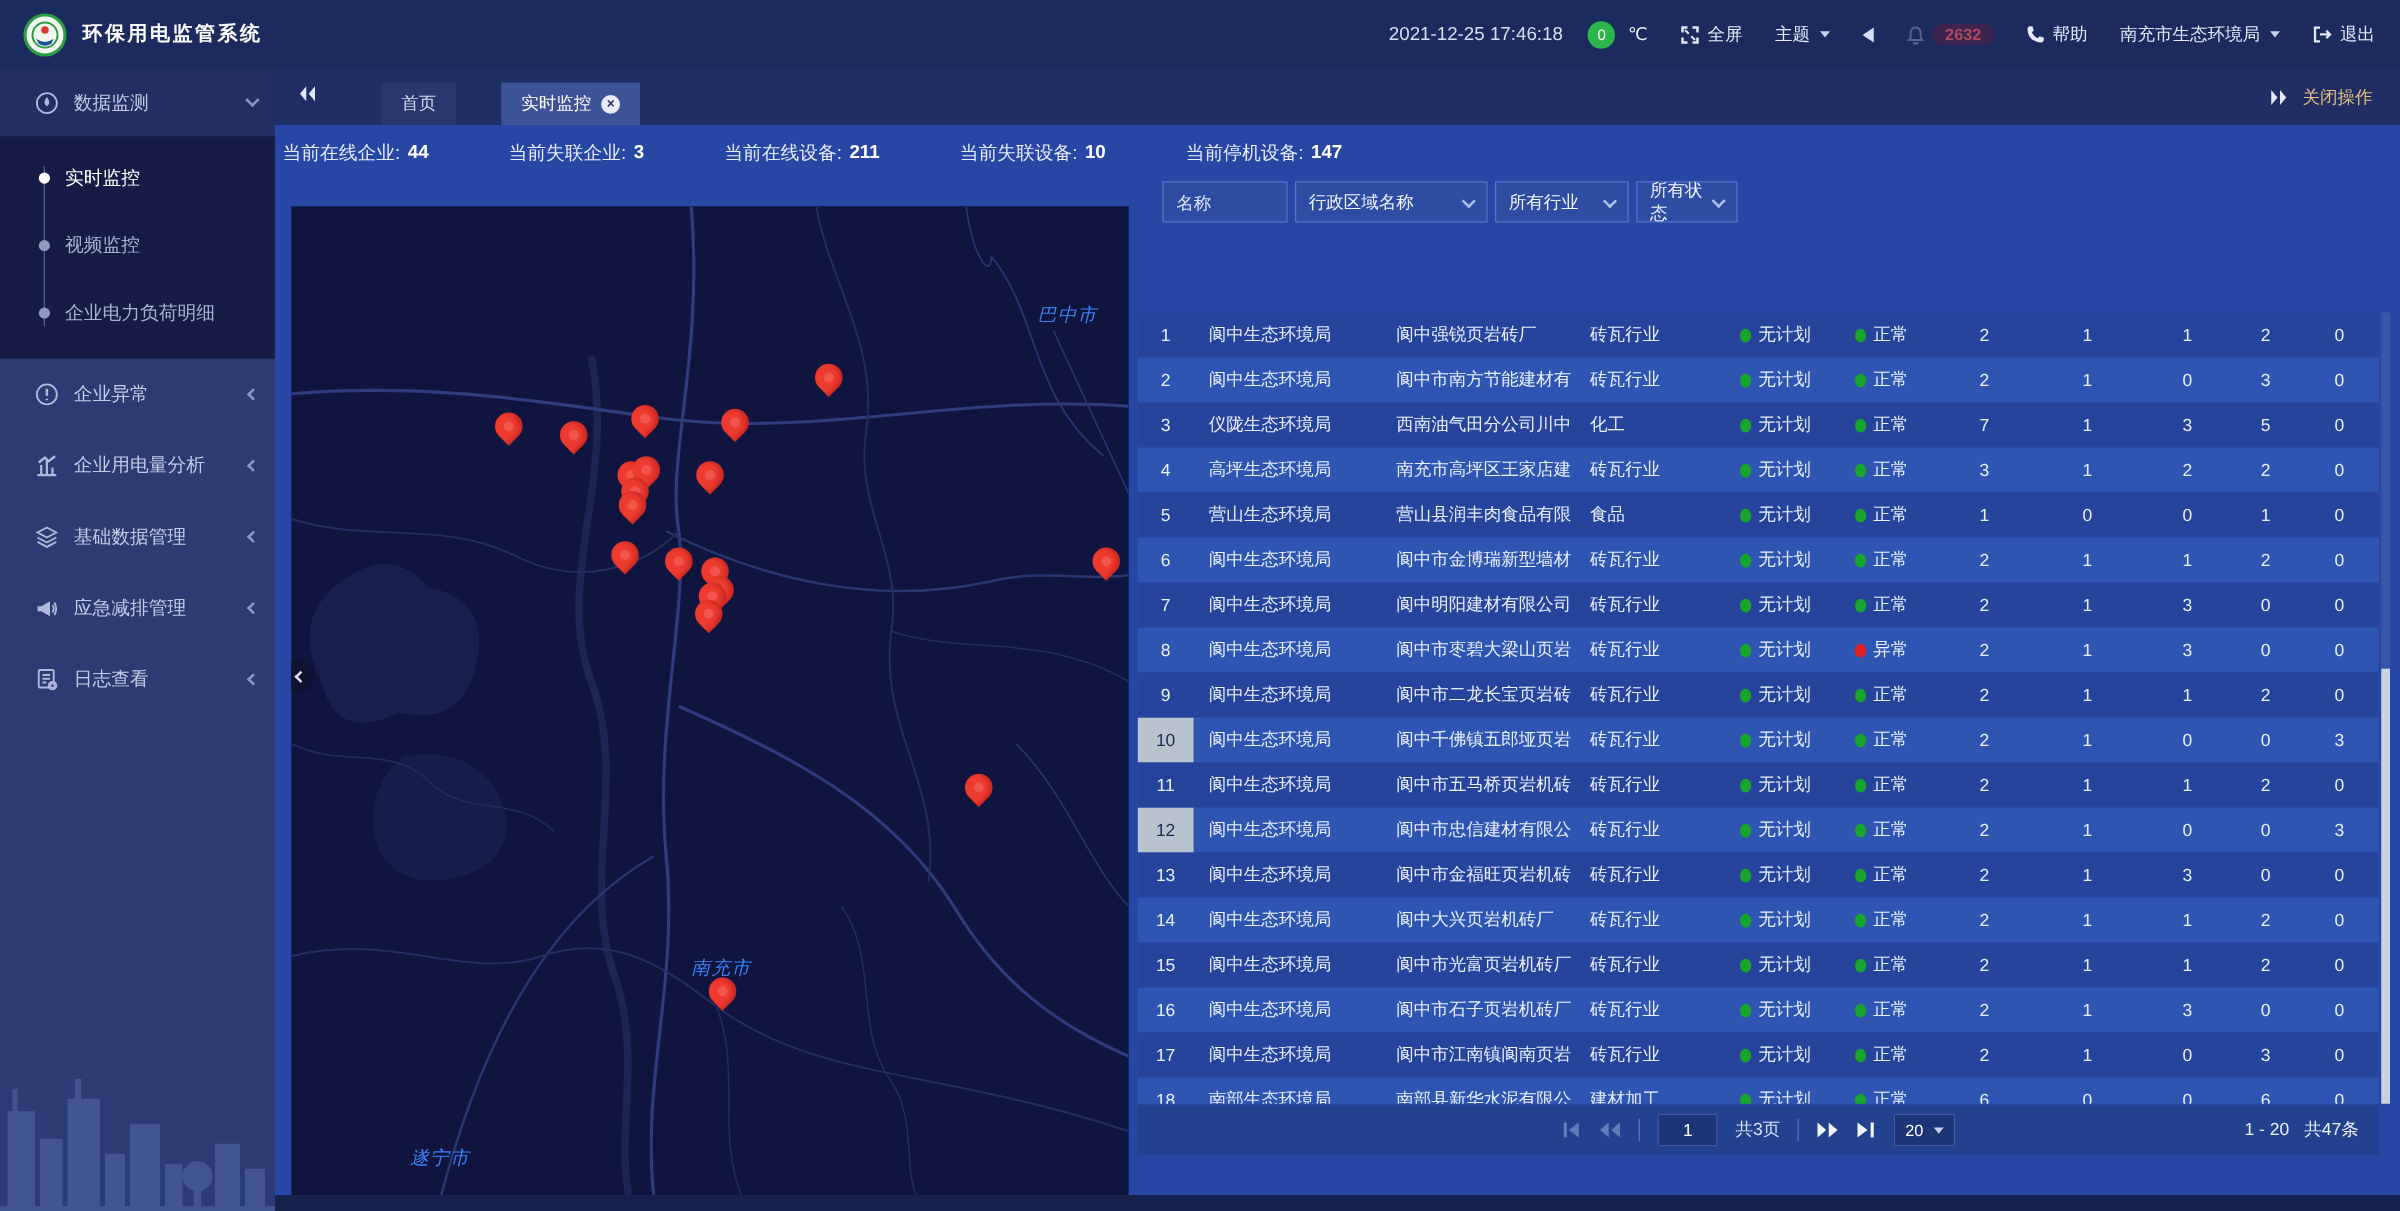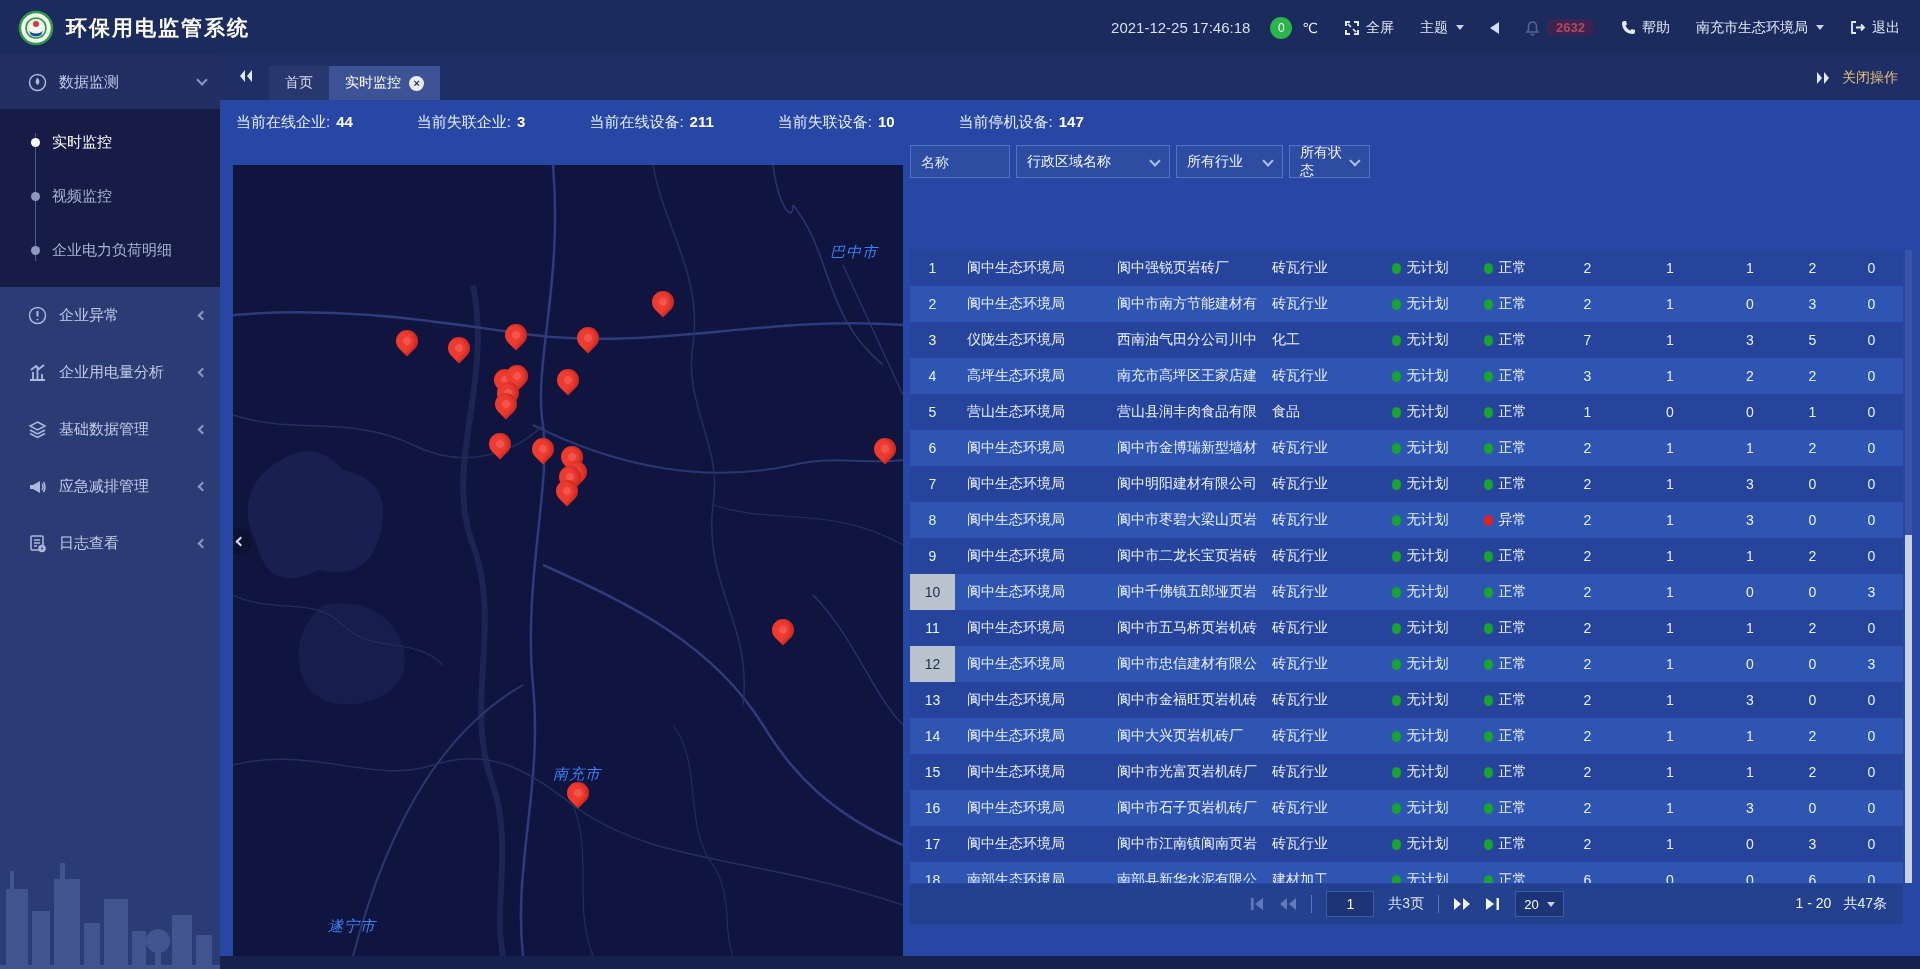--- a/index.html
+++ b/index.html
@@ -4,21 +4,21 @@
 <style>
   * { margin:0; padding:0; box-sizing:border-box; }
   html,body { width:1920px; height:969px; overflow:hidden; background:#16214E;
     font-family:"Liberation Sans","DejaVu Sans",sans-serif; }
   .stage { position:relative; width:1920px; height:969px; background:#16214E; }
 
   
   .topbar { position:absolute; left:0; top:0; width:1920px; height:55px; background:#1B2B5E;
     display:flex; align-items:center; padding:0 20px 0 18px; color:#E9EEFB; }
   .logo { width:36px; height:36px; margin-right:12px; flex:0 0 auto; }
-  .app-title { font-size:21px; font-weight:bold; letter-spacing:2px; color:#FFFFFF;text-align:center; }
+  .app-title { font-size:16px; font-weight:bold; letter-spacing:2px; color:#FFFFFF;text-align:center; }
   .top-right { margin-left:auto; display:flex; align-items:center; gap:26px; font-size:14px; }
   .dt { color:#D7DEF2; font-size:15px; }
   .temp-badge { width:22px; height:22px; border-radius:50%; background:#2BB54A; color:#fff;
     display:flex; align-items:center; justify-content:center; font-size:12px; margin-left:-6px; }
   .temp-unit { color:#E9EEFB; font-size:14px; margin-left:-16px; }
   .top-item { display:flex; align-items:center; gap:6px; cursor:pointer; color:#E3E9F8; white-space:nowrap; }
   .caret-down { width:0; height:0; border-left:4px solid transparent; border-right:4px solid transparent;
     border-top:5px solid #C8D2EC; display:inline-block; margin-left:2px; }
   .tri-left { width:0; height:0; border-top:6px solid transparent; border-bottom:6px solid transparent;
     border-right:9px solid #D5DDF2; display:inline-block; }
@@ -43,34 +43,34 @@
   .submenu-item { height:54px; display:flex; align-items:center; padding-left:52px; position:relative;
     font-size:15px; color:#A9B4D4; cursor:pointer; }
   .submenu-item .bullet { position:absolute; left:31px; width:9px; height:9px; border-radius:50%;
     background:#8E99BE; }
   .submenu-item.active { color:#FFFFFF; }
   .submenu-item.active .bullet { background:#FFFFFF; }
   .skyline { position:absolute; left:0; bottom:0; width:220px; opacity:.26; }
 
   
   .tabbar { position:absolute; left:220px; top:55px; width:1700px; height:45px; background:#1F2F66;
-    display:flex; align-items:flex-end; padding:0 22px 0 17px; }
+    display:flex; align-items:flex-end; padding:0 22px 0 17px;gap:36px; }
   .tab-collapse { align-self:center; margin-right:14px; cursor:pointer; }
   .tab { height:34px; display:flex; align-items:center; gap:8px; padding:0 16px; font-size:14px;
     color:#D5DCF0; background:#28386E; cursor:pointer; }
   .tab.active { background:#3E5296; color:#FFFFFF; }
   .tab-close { width:15px; height:15px; border-radius:50%; background:#E8ECF7; color:#25335F;
     font-size:11px; line-height:15px; text-align:center; font-weight:bold; cursor:pointer; }
   .tabbar-right { margin-left:auto; align-self:center; display:flex; align-items:center; gap:10px; }
   .close-ops { color:#E8BF7C; font-size:14px; cursor:pointer; }
 
   
   .main { position:absolute; left:220px; top:100px; width:1700px; height:869px; background:#2847A4; }
   .main:after { content:""; position:absolute; left:0; bottom:0; width:100%; height:13px; background:#16214E; }
-  .statsrow { height:44px; display:flex; align-items:center; gap:64px; padding-left:16px;
+  .statsrow { height:44px; display:flex; align-items:center; gap:64px; padding-left:6px;
     font-size:15px; color:#E6EDFD; }
   .stat { display:flex; gap:6px; }
   .stat b { font-weight:bold; color:#FFFFFF; }
 
   
   .map-panel { position:absolute; left:13px; top:65px; width:670px; height:791px; background:#101540;
     overflow:hidden; }
   .map-roads { position:absolute; left:0; top:0; }
   .city-label { position:absolute; color:#3b82f6; font-size:15px; letter-spacing:1px;font-style:italic; }
   .pin { position:absolute; width:22px; height:22px; background:#EE3B30;
@@ -80,21 +80,21 @@
     border-radius:50%; background:#F4675D; opacity:.6; }
   .map-handle { position:absolute; left:-7px; top:363px; width:26px; height:26px; border-radius:50%;
     background:#0D1230; display:flex; align-items:center; justify-content:center; cursor:pointer; }
   .map-handle i { width:7px; height:7px; border-left:2px solid #D8DEF0; border-bottom:2px solid #D8DEF0;
     transform:rotate(45deg); margin-left:3px; }
 
   
   .right-panel { position:absolute; left:690px; top:45px; width:993px; height:780px; }
   .filters { height:33px; display:flex; gap:6px; }
   .f-input { width:100px; background:#2E4DA2; border:1px solid #5571C9; color:#F0F4FF;
-    font-size:14px; padding:0 10px; height:33px; font-family:inherit; }
+    font-size:14px; padding:0 10px; height:33px; font-family:inherit;margin-left:20px; }
   .f-input::placeholder { color:#E5EBFA; opacity:.95; }
   .f-select { height:33px; background:#2E4DA2; border:1px solid #5571C9; color:#F0F4FF; font-size:14px;
     display:flex; align-items:center; padding:0 10px; cursor:pointer; }
   .f-select .chev-down { margin-left:auto; border-color:#AFC0E8; margin-top:-2px; }
   .f-region { width:154px; } .f-industry { width:107px; } .f-status { width:81px; }
 
   .grid { display:grid; grid-template-columns:45px 150px 155px 120px 80px 90px 75px 90px 70px 55px 1fr; }
   .thead { position:absolute; top:39px; left:0; width:993px; height:66px; background:#2C54B0;
     color:#E4ECFF; font-size:15px; }
   .th { display:flex; align-items:center; justify-content:center; height:66px; }

